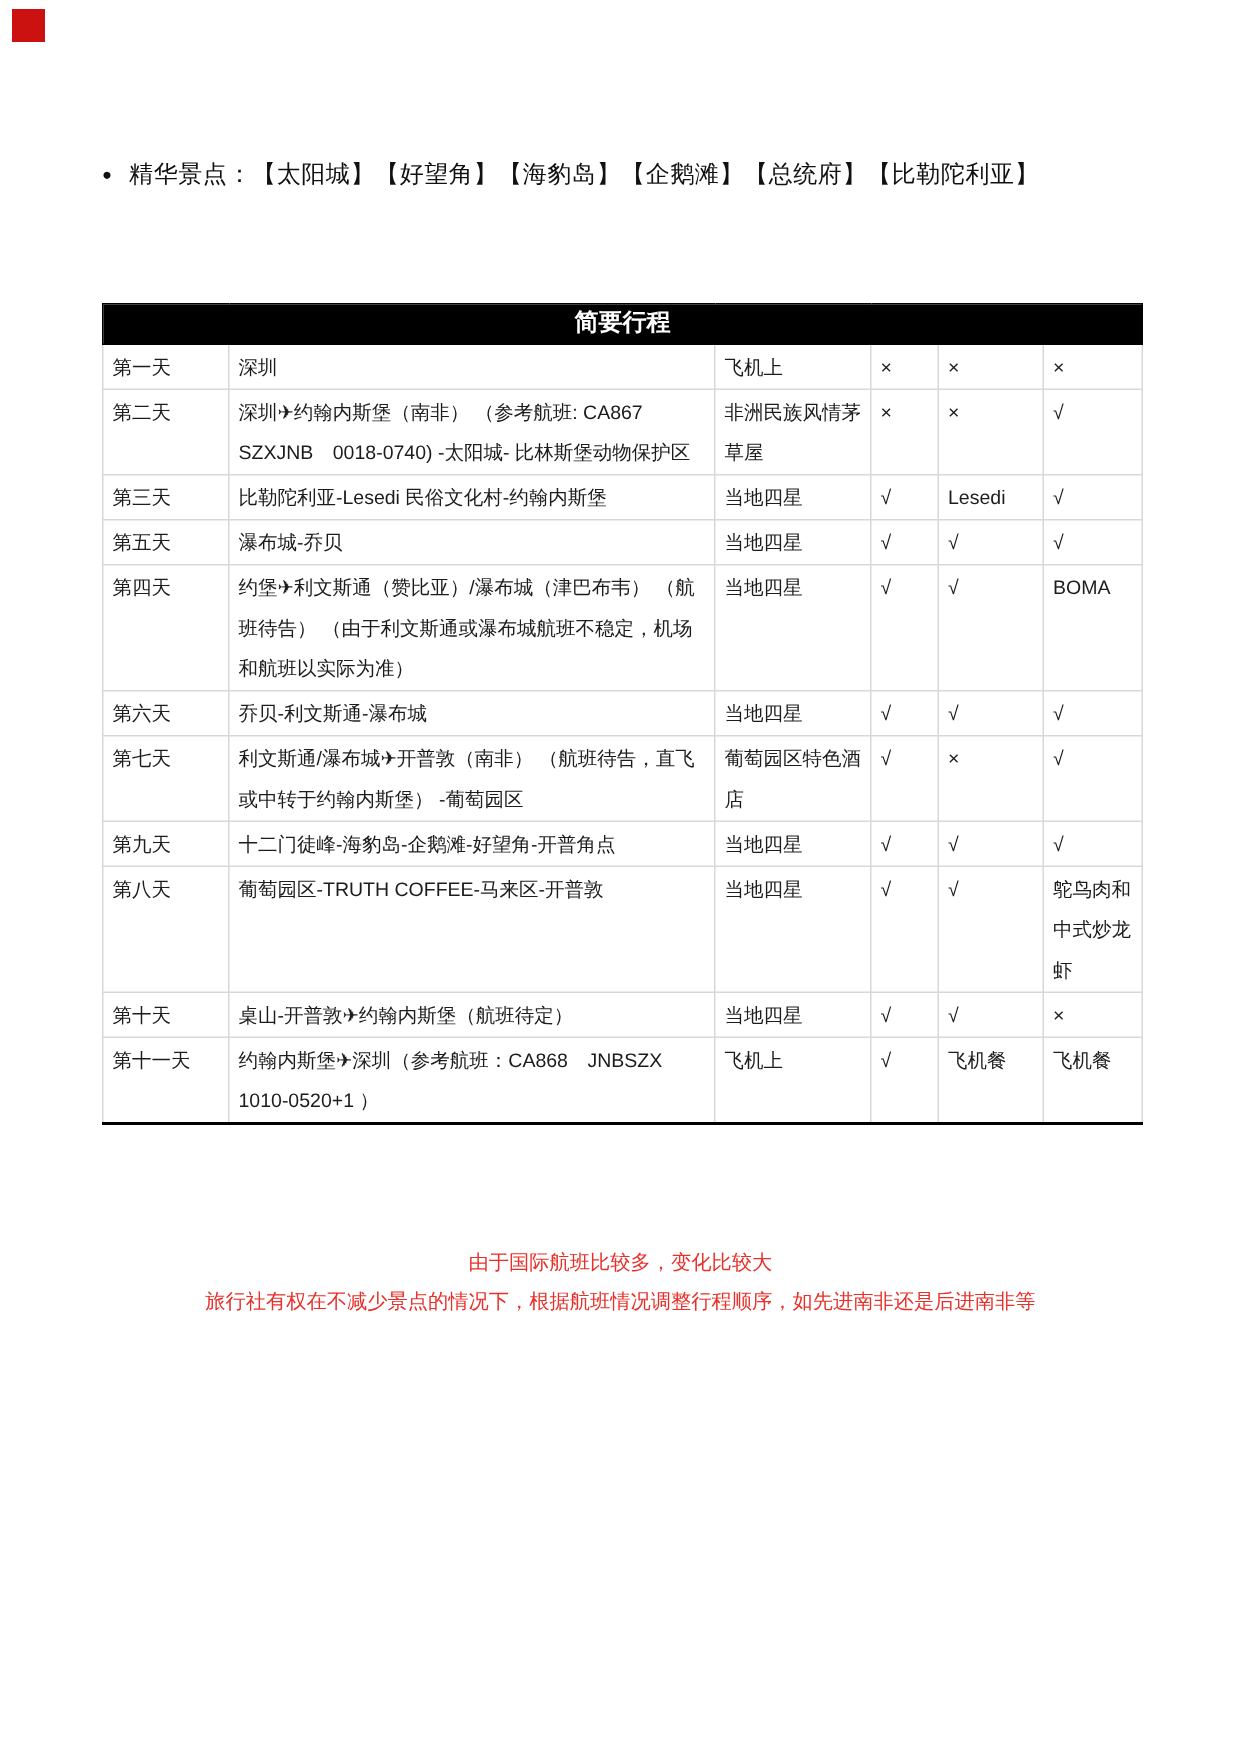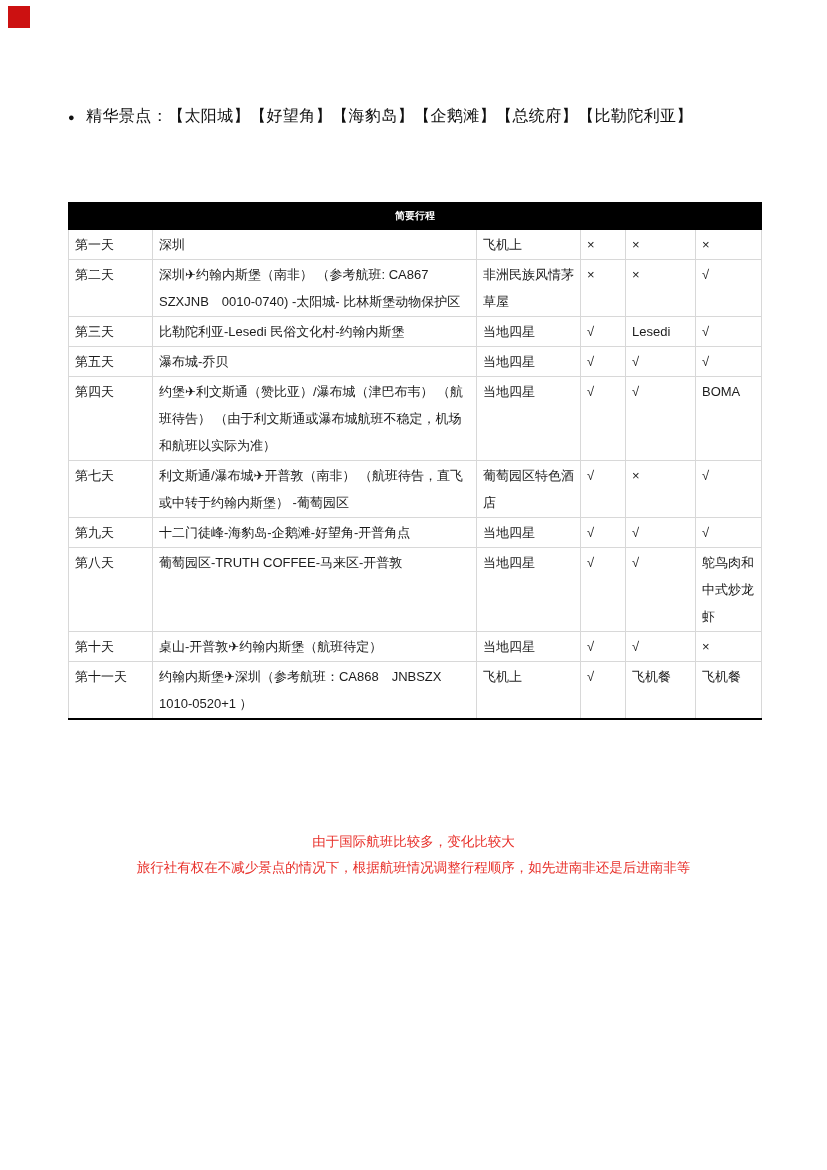--- a/index.html
+++ b/index.html
@@ -10,21 +10,21 @@
   }
   .corner-marker { position:absolute; left:8px; top:6px; width:22px; height:22px; background:#cc1111; }
   .highlights { position:absolute; left:68px; top:106px; display:flex; align-items:center; gap:11px; font-size:16px; letter-spacing:0.4px; color:#111; }
   .bullet { font-size:11px; line-height:16px; }
   .itinerary {
     position:absolute; left:68px; top:202px; width:693px;
     border-collapse:collapse; table-layout:fixed; font-size:13px;
     border-left:1px solid #d8d8d8; border-right:1px solid #d8d8d8; border-bottom:2px solid #000;
   }
   .title-bar {
-    background:#000; color:#fff; font-size:10px; font-weight:bold;
+    background:#000; color:#fff; font-size:16px; font-weight:bold;
     height:26px; line-height:26px; text-align:center; padding:0; border:1px solid #000;font-family:Liberation Serif, serif;
   }
   .itinerary .col-headers th, .itinerary td {
     border:1px solid #d8d8d8; padding:1px 6px; text-align:left; vertical-align:top;
     font-weight:normal; line-height:27px; word-break:break-word;
   }
   .notice {
     position:absolute; left:0; top:829px; width:827px; text-align:center;
     color:#e8302a; font-size:13.5px; line-height:26px;
   }
@@ -61,21 +61,21 @@
         <tr>
           <td>第一天</td>
           <td>深圳</td>
           <td>飞机上</td>
           <td>×</td>
           <td>×</td>
           <td>×</td>
         </tr>
         <tr>
           <td>第二天</td>
-          <td>深圳✈约翰内斯堡（南非） （参考航班: CA867 SZXJNB　0010-0740) -太阳城- 比林斯堡动物保护区</td>
+          <td>深圳✈约翰内斯堡（南非） （参考航班: CA867 SZXJNB　0018-0740) -太阳城- 比林斯堡动物保护区</td>
           <td>非洲民族风情茅草屋</td>
           <td>×</td>
           <td>×</td>
           <td>√</td>
         </tr>
         <tr>
           <td>第三天</td>
           <td>比勒陀利亚-Lesedi 民俗文化村-约翰内斯堡</td>
           <td>当地四星</td>
           <td>√</td>
@@ -90,20 +90,28 @@
           <td>√</td>
           <td>√</td>
         </tr>
         <tr>
           <td>第四天</td>
           <td>约堡✈利文斯通（赞比亚）/瀑布城（津巴布韦） （航班待告） （由于利文斯通或瀑布城航班不稳定，机场和航班以实际为准）</td>
           <td>当地四星</td>
           <td>√</td>
           <td>√</td>
           <td>BOMA</td>
+        </tr>
+        <tr>
+          <td>第六天</td>
+          <td>乔贝-利文斯通-瀑布城</td>
+          <td>当地四星</td>
+          <td>√</td>
+          <td>√</td>
+          <td>√</td>
         </tr>
         <tr>
           <td>第七天</td>
           <td>利文斯通/瀑布城✈开普敦（南非） （航班待告，直飞或中转于约翰内斯堡） -葡萄园区</td>
           <td>葡萄园区特色酒店</td>
           <td>√</td>
           <td>×</td>
           <td>√</td>
         </tr>
         <tr>

